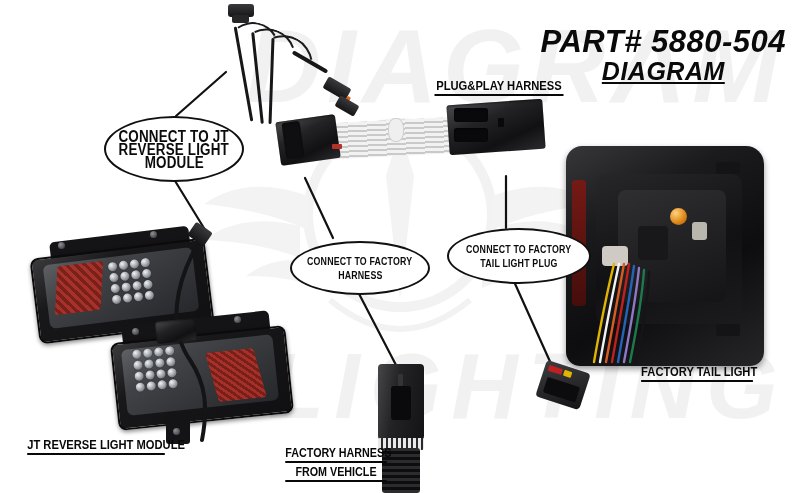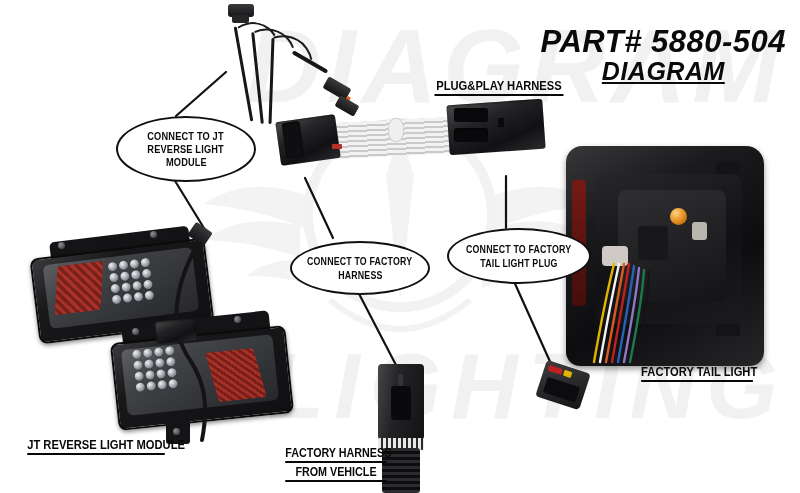--- a/index.html
+++ b/index.html
@@ -262,21 +262,21 @@
     <div style="position:absolute;left:4px;top:4px;width:14px;height:6px;background:#bf2020;border-radius:1px"></div>
     <div style="position:absolute;left:20px;top:4px;width:8px;height:6px;background:#e0b400;border-radius:1px"></div>
     <div style="position:absolute;left:6px;top:16px;width:34px;height:16px;background:#0c0c0e;border-radius:2px"></div>
   </div>
 
   <div id="title">
     <span class="l1">PART# 5880-504</span>
     <span class="l2">DIAGRAM</span>
   </div>
 
-  <div class="callout" style="left:116px;top:116px;width:136px;height:62px;font-size:11px;line-height:13px;">
+  <div class="callout" style="left:104px;top:116px;width:136px;height:62px;font-size:16px;line-height:13px;">
     <span>CONNECT TO JT</span>
     <span>REVERSE LIGHT</span>
     <span>MODULE</span>
   </div>
 
   <div class="callout" style="left:290px;top:241px;width:136px;height:50px;font-size:10.5px;line-height:14px;">
     <span>CONNECT TO FACTORY</span>
     <span>HARNESS</span>
   </div>
 

